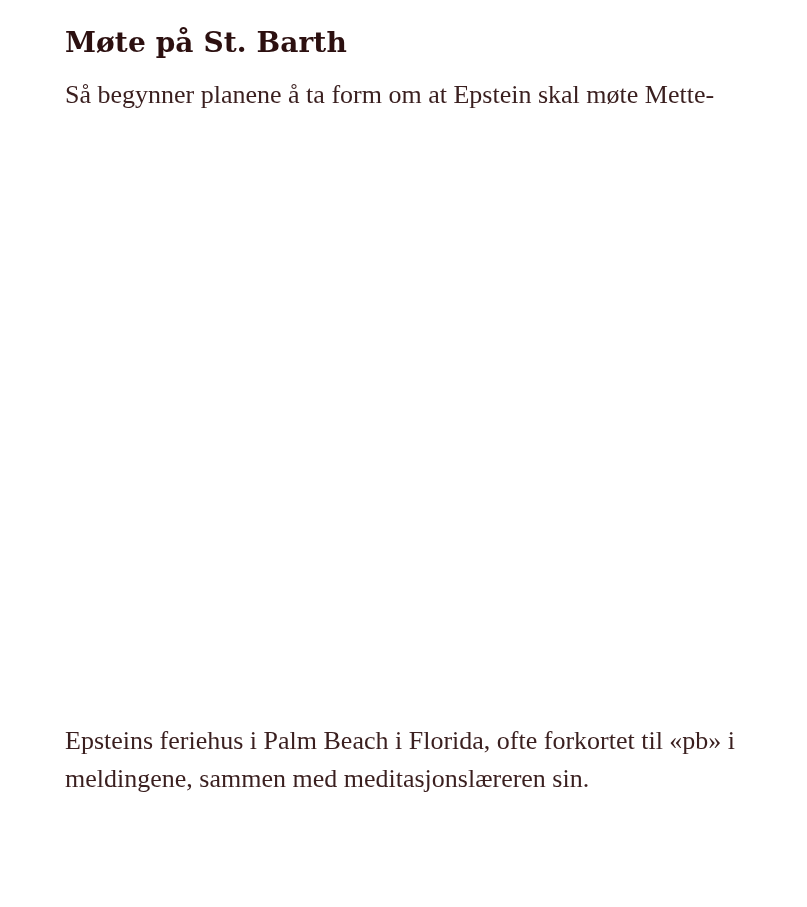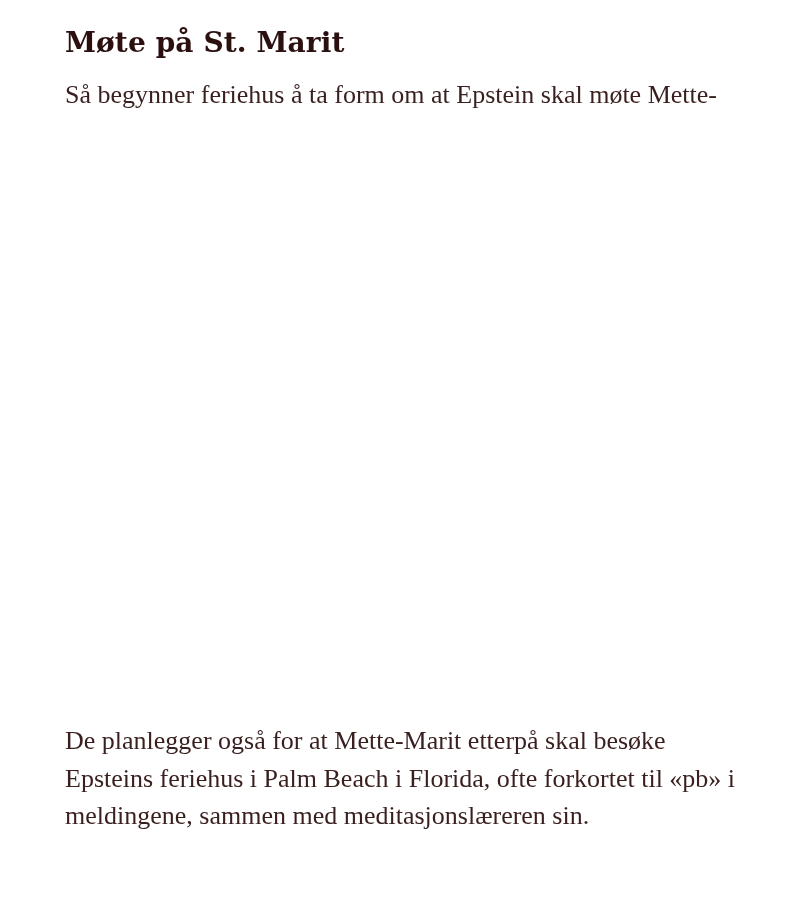--- a/index.html
+++ b/index.html
@@ -41,27 +41,26 @@
   .media-spacer {
     height: 595px;
     background: #ffffff;
   }
 </style>
 </head>
 <body>
 
 <main class="article">
 
-  <h2 class="section-heading">Møte på St. Marit</h2>
+  <h2 class="section-heading">Møte på St. Barth</h2>
 
   <p class="para">
-    <span class="line">Så begynner feriehus å ta form om at Epstein skal møte Mette-</span>
+    <span class="line">Så begynner planene å ta form om at Epstein skal møte Mette-</span>
   </p>
 
   <div class="media-spacer"></div>
 
   <p class="para">
-    <span class="line">De planlegger også for at Mette-Marit etterpå skal besøke</span>
     <span class="line">Epsteins feriehus i Palm Beach i Florida, ofte forkortet til «pb» i</span>
     <span class="line">meldingene, sammen med meditasjonslæreren sin.</span>
   </p>
 
 </main>
 
 </body></html>

